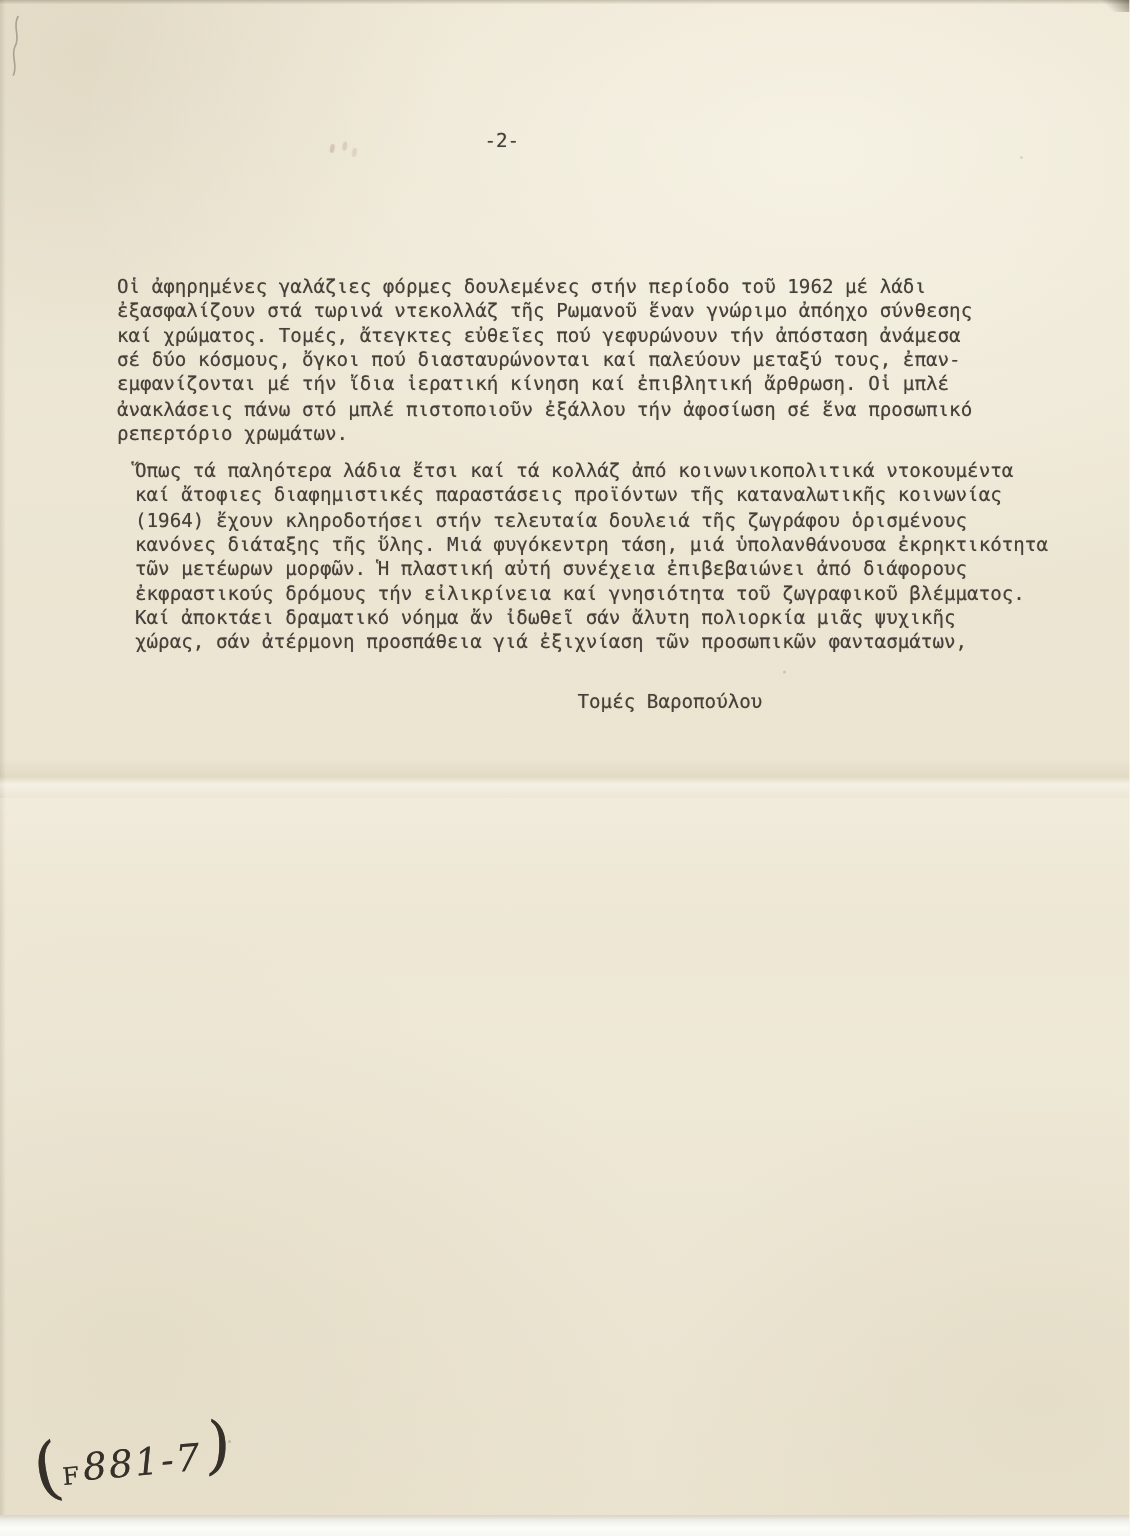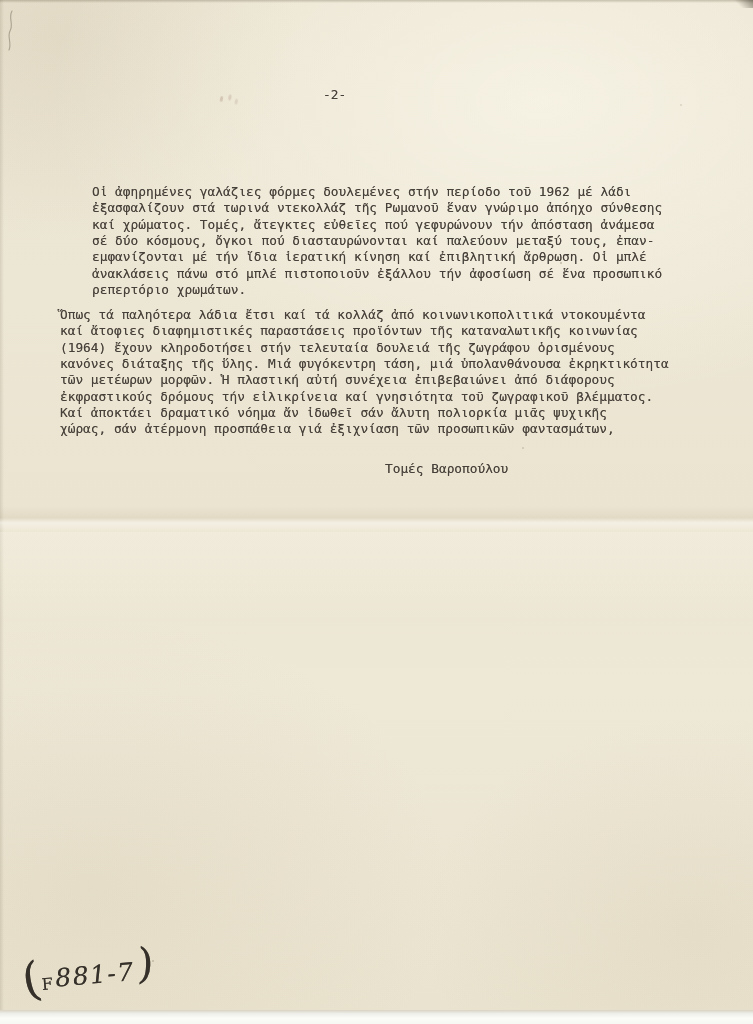--- a/index.html
+++ b/index.html
@@ -61,22 +61,22 @@
   .typed {
     position: absolute;
     color: #46403a;
     font-size: 12.8px;
     line-height: 16.35px;
     letter-spacing: 0px;
     white-space: pre;
     text-shadow: 0 0 0.5px rgba(70,62,52,0.55);
   }
   .page-number { left: 323px; top: 87px; }
-  .para-1 { left: 92px; top: 184px; }
-  .para-2 { left: 60px; top: 307px; }
+  .para-1 { left: 78px; top: 184px; }
+  .para-2 { left: 90px; top: 307px; }
   .signature { left: 385px; top: 461px; }
   
   .annotation {
     position: absolute;
     left: 22px; top: 951px;
     display: flex;
     align-items: flex-start;
     transform: rotate(-5deg);
     color: #35302a;
     font-family: "DejaVu Serif", serif;

